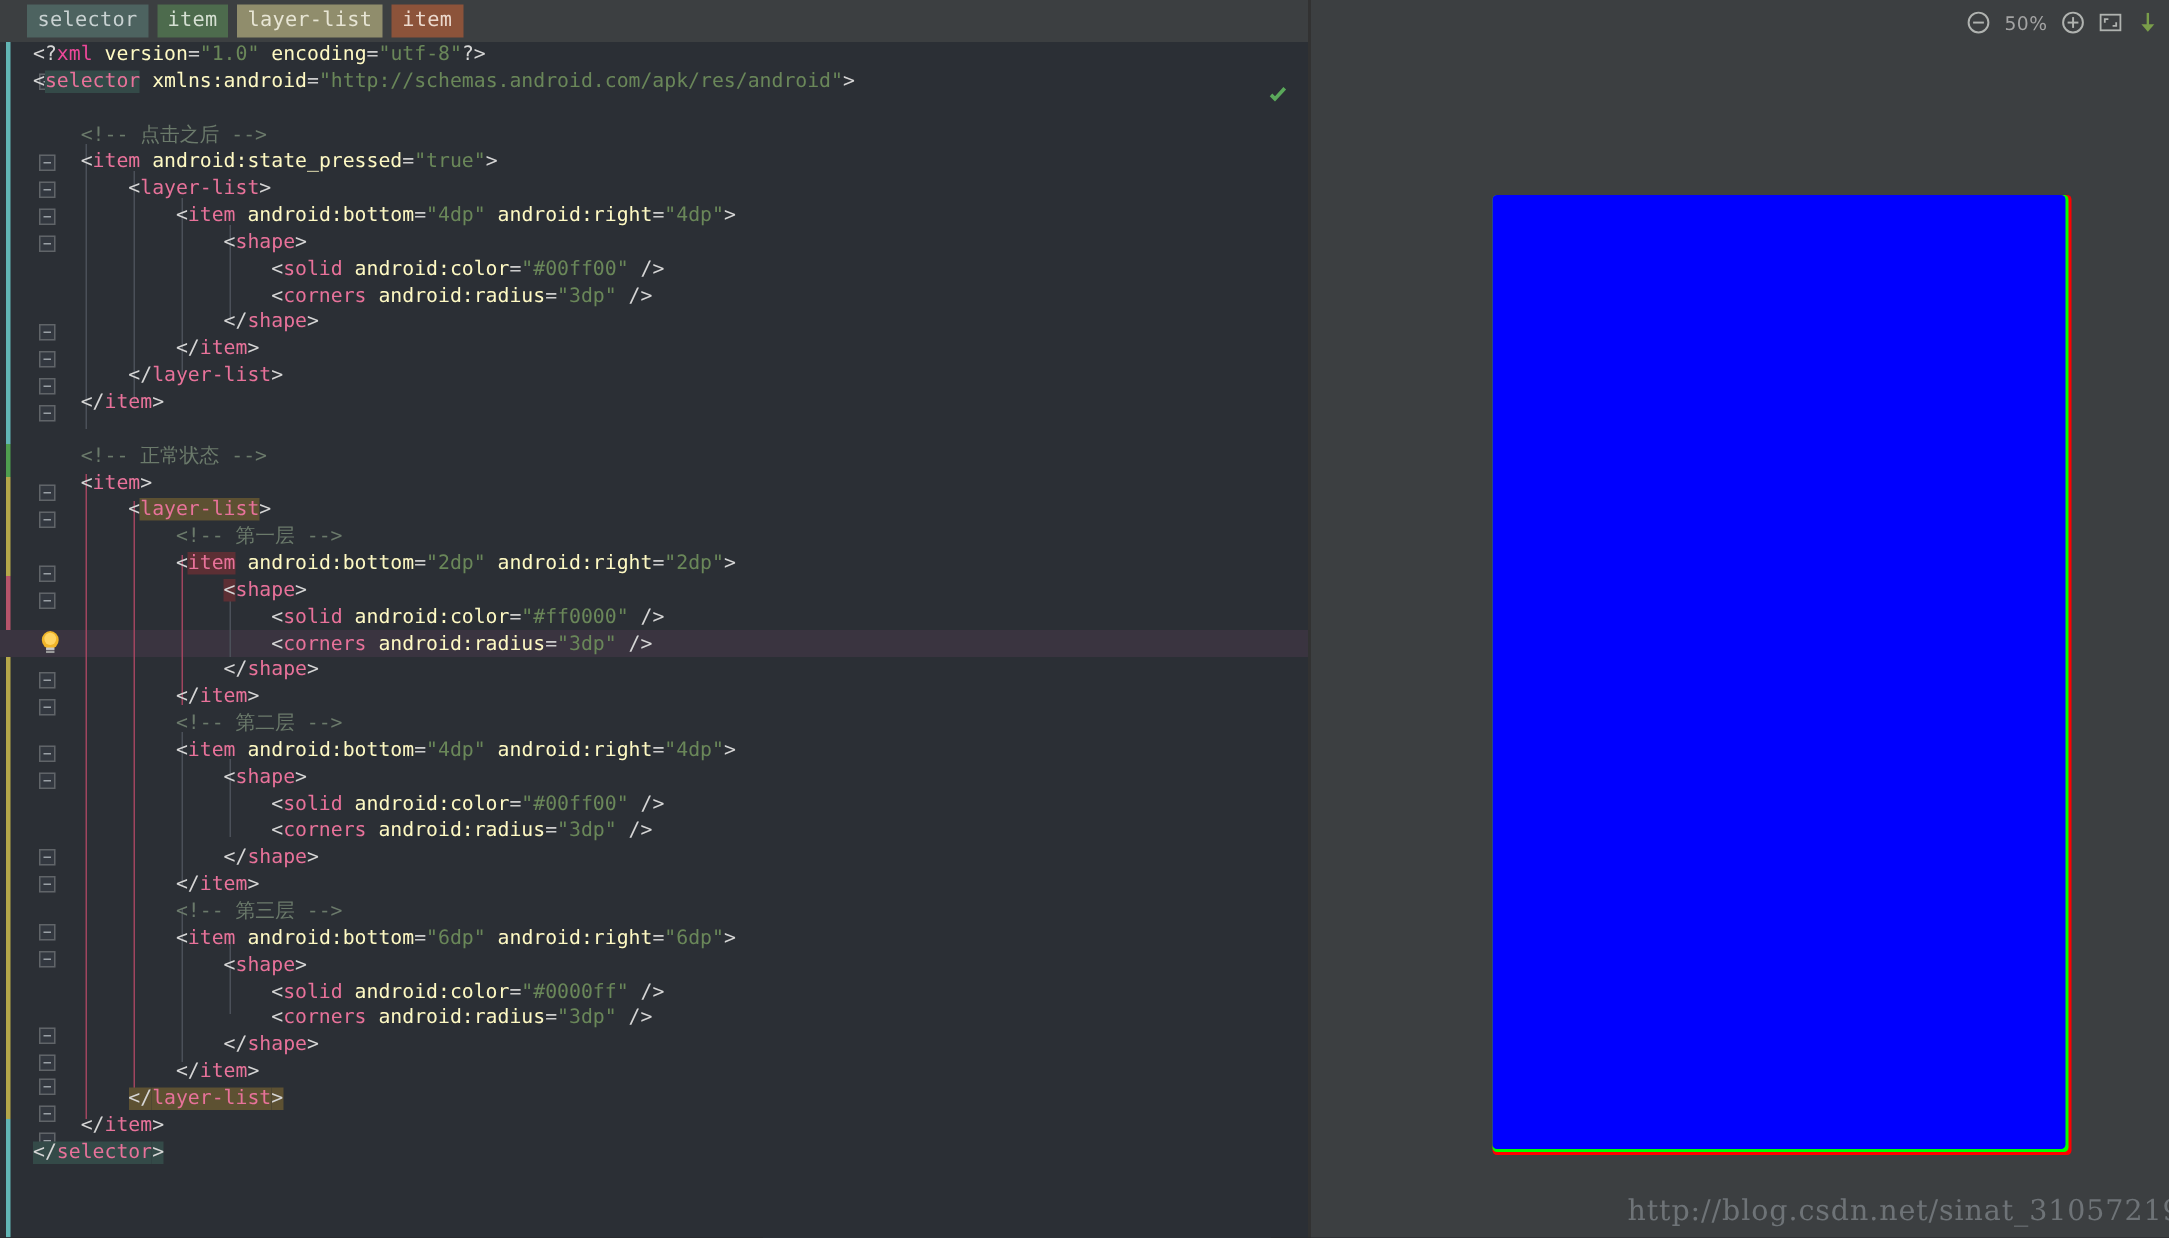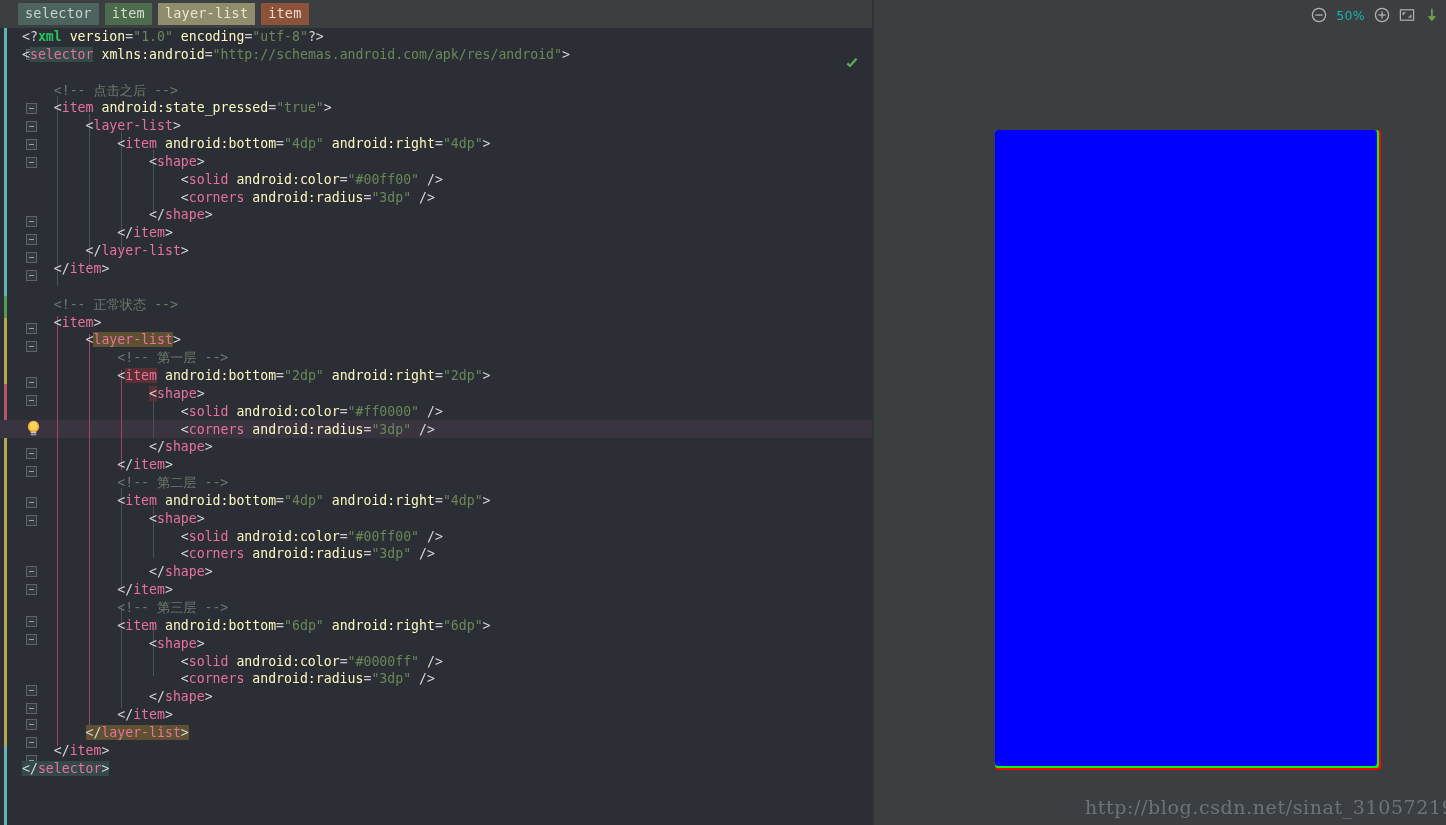--- a/index.html
+++ b/index.html
@@ -71,21 +71,21 @@
     font-family:"DejaVu Sans Mono","Liberation Mono",monospace;
   }
   .ln{display:block;height:17.85px;}
   
   .t-brk{color:#d6d6d6;}       
   .t-tag{color:#e8729a;}       
   .t-attr{color:#fef9c3;}      
   .t-eq{color:#cccccc;}
   .t-val{color:#6a8759;}       
   .t-cmt{color:#6b7a6b;}       
-  .t-proc{color:#22c55e;font-weight:bold;}
+  .t-proc{color:#ec4899;}
   .hl-tag{background:#344a48;}       
   .hl-tag2{background:#5d5132;}      
   .hl-item{background:#5c2f34;}      
   .hl-shape{background:#5c2f34;}
 
   
   .inspect-ok{
     position:absolute;right:12px;top:28px;width:16px;height:16px;
   }
   
@@ -98,21 +98,21 @@
     position:absolute;left:874px;top:0;width:572px;height:825px;
     background:#3c3f41;
   }
   .preview-toolbar{
     position:absolute;left:0;top:0;width:572px;height:30px;
     background:#3c3f41;display:flex;align-items:center;
     justify-content:flex-end;padding-right:6px;box-sizing:border-box;gap:9px;
   }
   .tb-icon{width:16px;height:16px;display:block;cursor:default;}
   .zoom-label{
-    font-size:12.5px;color:#14b8a6;font-family:"DejaVu Sans","Liberation Sans",sans-serif;
+    font-size:12.5px;color:#a3a3a3;font-family:"DejaVu Sans","Liberation Sans",sans-serif;
     letter-spacing:.3px;
   }
   .preview-surface{
     position:absolute;left:0;top:30px;width:572px;height:795px;background:#3c3f41;
   }
   
   .drawable{
     position:absolute;left:121px;top:100px;width:386px;height:640px;
   }
   .layer{position:absolute;border-radius:3px;}

